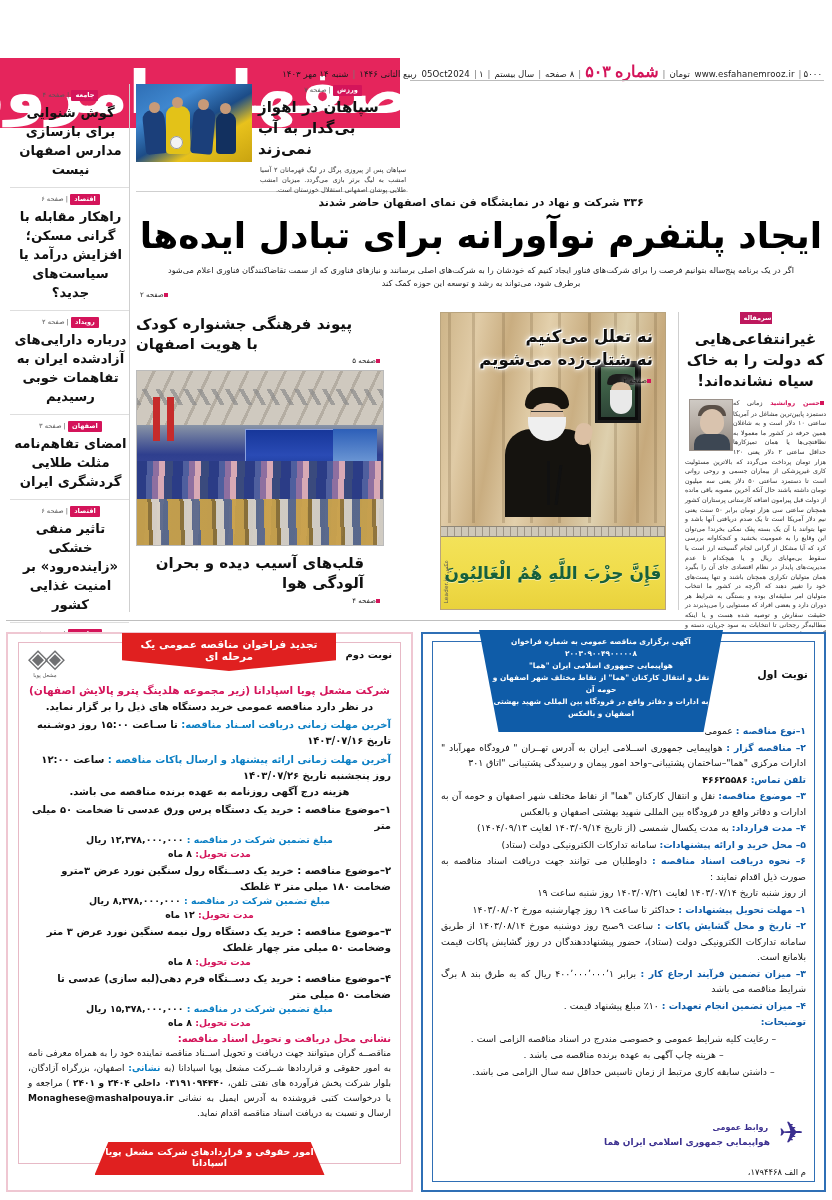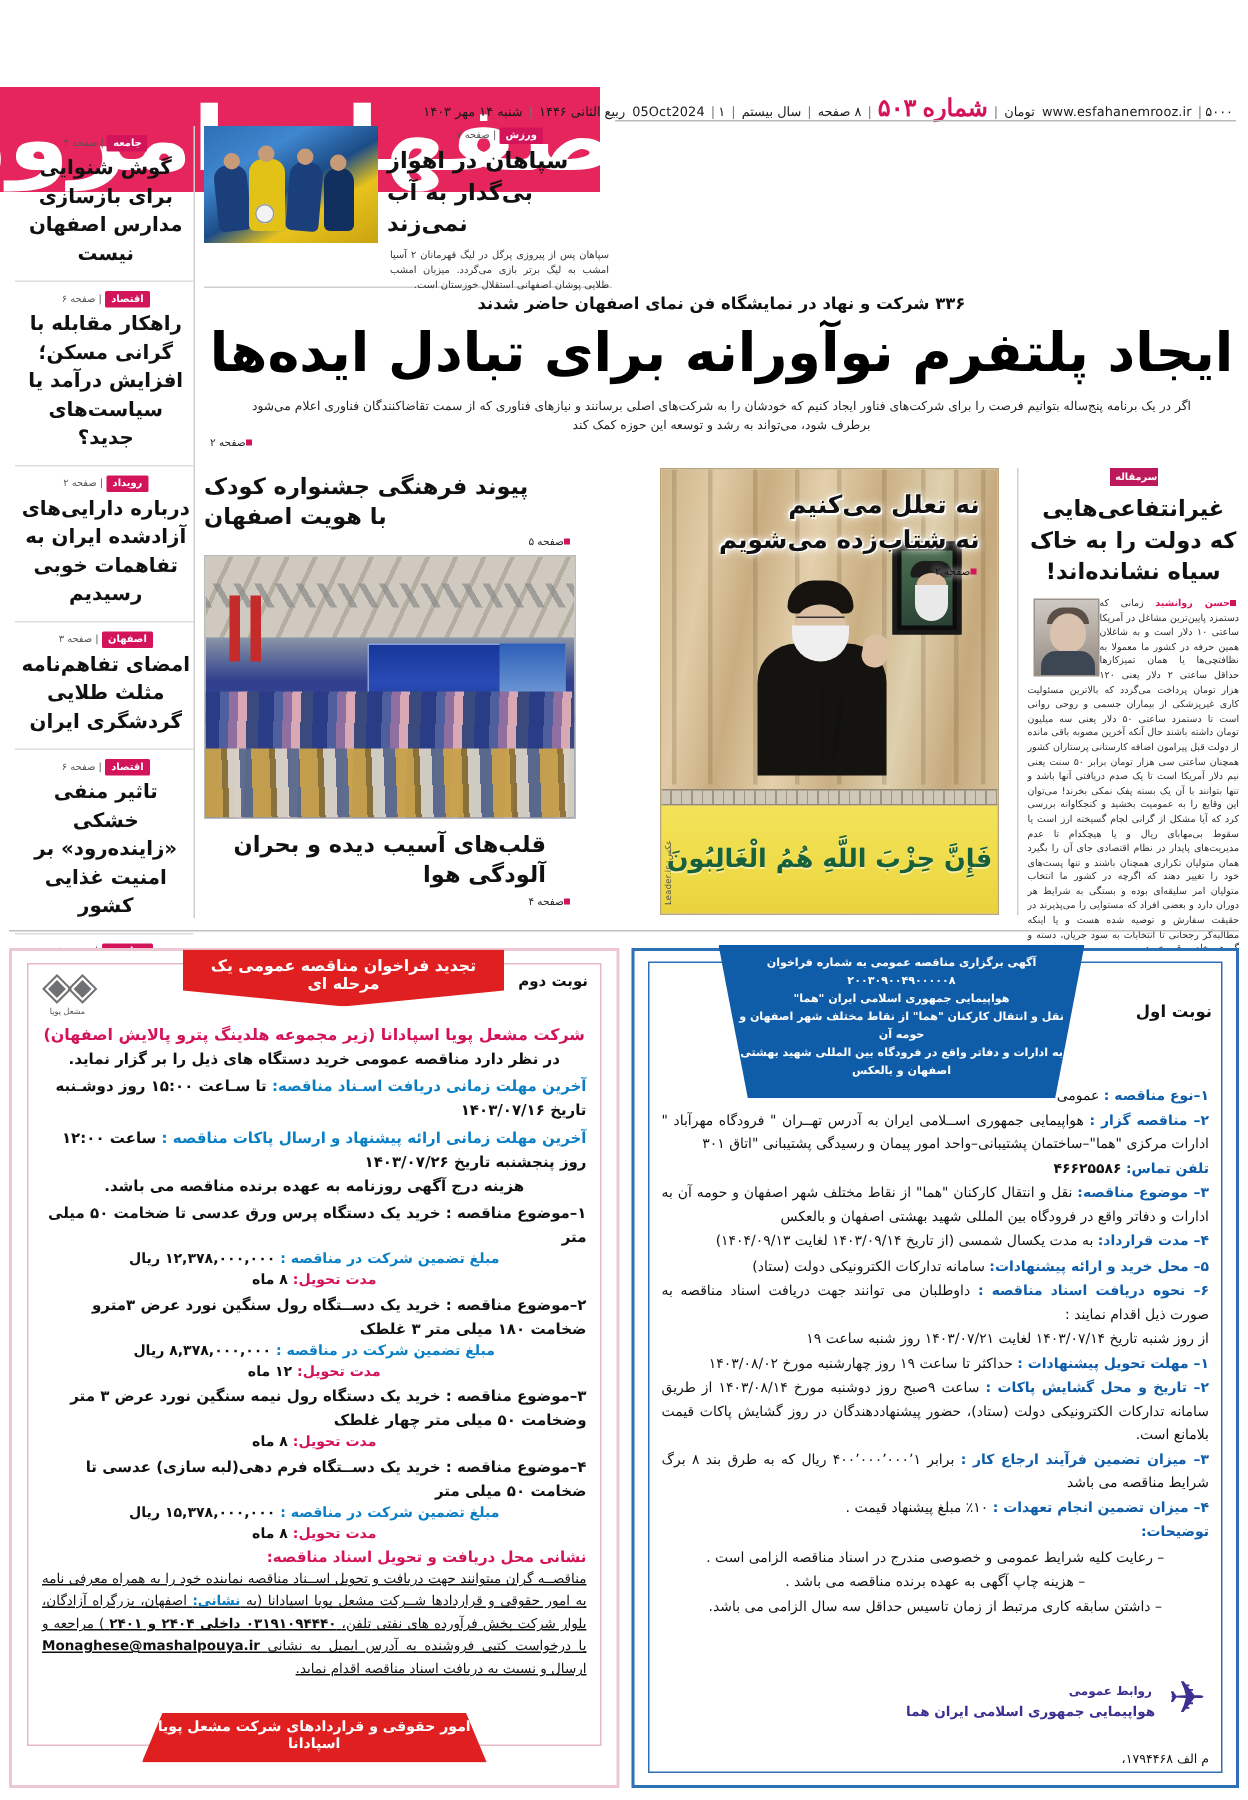--- a/index.html
+++ b/index.html
@@ -251,21 +251,21 @@
   .ad-right .lineblue { font-size: 10px; font-weight: bold; color: #0b7fc4; line-height: 16px; text-align: right; margin-top: 3px; }
   .ad-right .lineblue .bk { color: #111; }
   .ad-right .lineblack { font-size: 10px; font-weight: bold; color: #111; line-height: 16px; text-align: right; }
   .ad-right .center-b { text-align: center; }
   .ad-right .item-title { font-size: 10px; font-weight: bold; color: #111; line-height: 15.5px; text-align: right; margin-top: 2px; }
   .ad-right .item-amt { font-size: 9.4px; font-weight: bold; color: #0b7fc4; text-align: center; line-height: 14px; }
   .ad-right .item-amt .num { color: #111; font-family: "DejaVu Sans", sans-serif; }
   .ad-right .item-dur { font-size: 9.4px; font-weight: bold; color: #d4145a; text-align: center; line-height: 14px; }
   .ad-right .item-dur .num { color: #111; }
   .ad-right .addr-title { font-size: 10px; font-weight: bold; color: #d4145a; text-align: right; margin-top: 3px; }
-  .ad-right .addr-body { font-size: 9px; color: #111; text-align: justify; line-height: 15px; margin-top: 2px; text-decoration: underline; }
+  .ad-right .addr-body { font-size: 9px; color: #111; text-align: justify; line-height: 15px; margin-top: 2px; }
   .ad-right .addr-body .hl { color: #0b7fc4; font-weight: bold; }
   .ad-right .addr-body .num { font-weight: bold; }
   .ad-right .mail { font-family: "DejaVu Sans", sans-serif; direction: ltr; unicode-bidi: embed; font-weight: bold; }
   .footer-ribbon {
     position: absolute; bottom: -12px; right: 50%; transform: translateX(50%);
     width: 230px; background: #e02020; color: #fff; font-size: 9.4px; font-weight: bold;
     text-align: center; padding: 4px 6px 7px;
     clip-path: polygon(6% 0, 94% 0, 100% 100%, 0 100%);
   }
 

